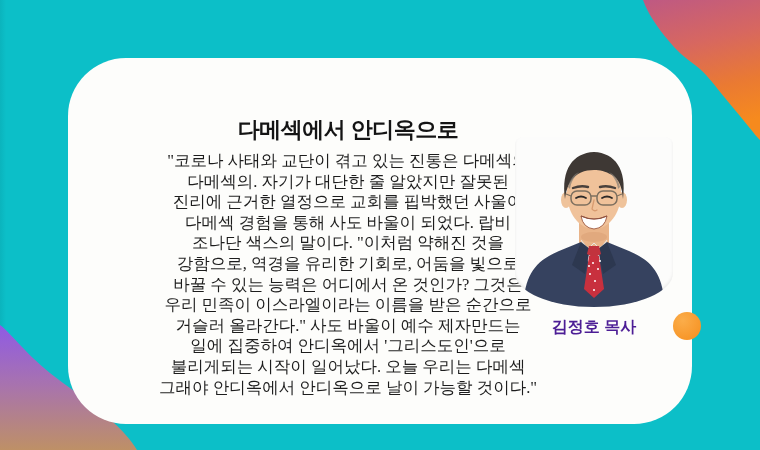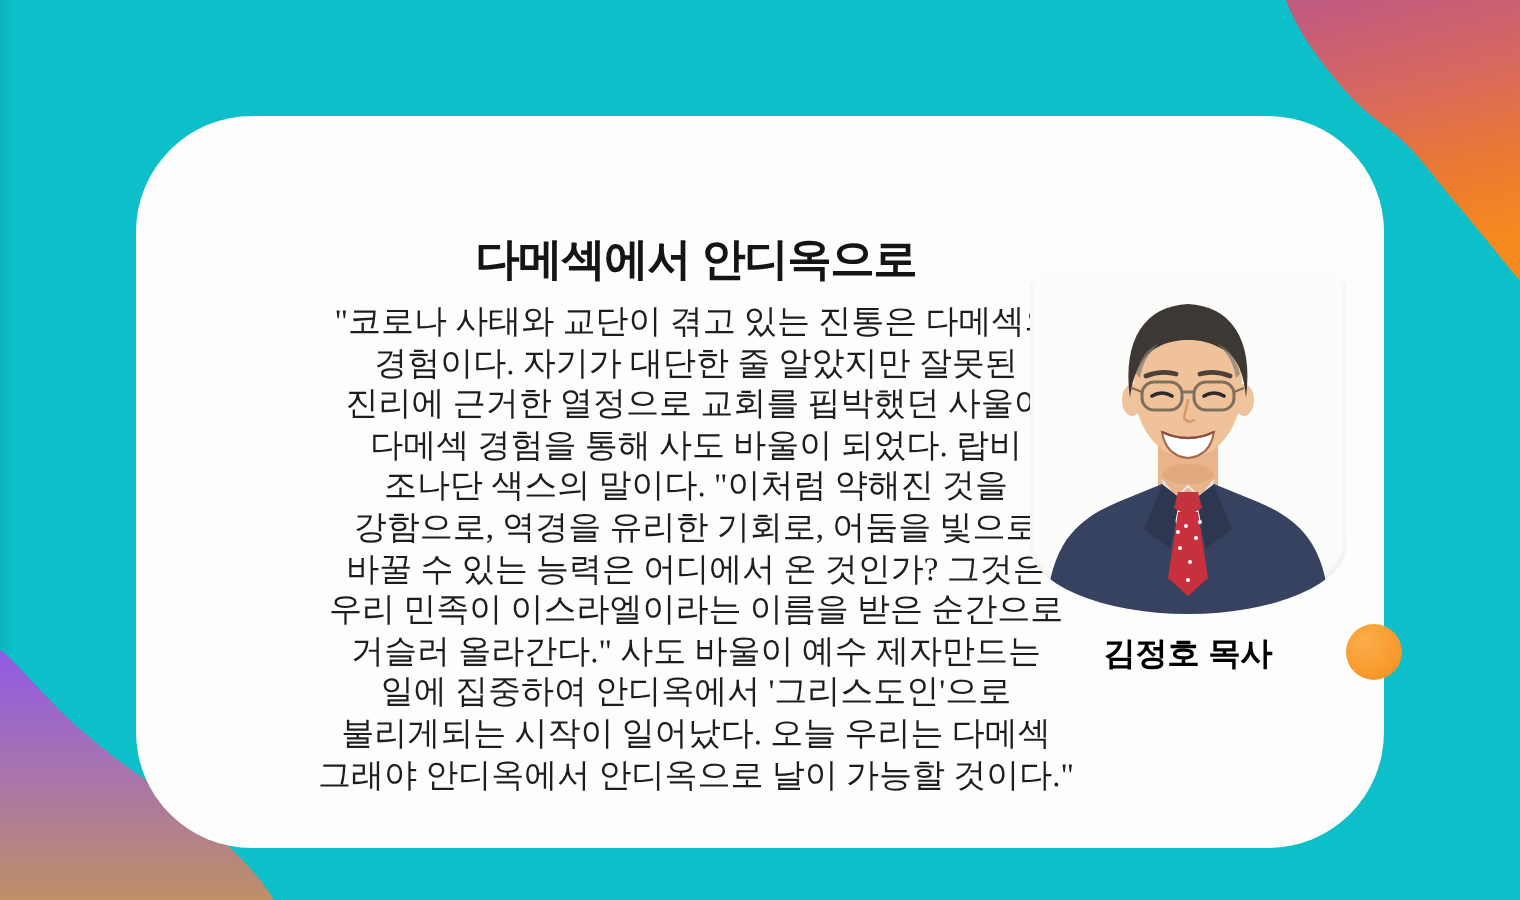--- a/index.html
+++ b/index.html
@@ -32,21 +32,21 @@
   .body-text .line{white-space:nowrap;}
   .photo{
     position:absolute;left:515px;top:137px;width:158px;height:170px;
     background:#FCFCFB;overflow:hidden;
     border-radius:8px 8px 79px 79px / 8px 8px 34px 34px;
     box-shadow:inset 0 -2px 3px rgba(0,0,0,.07);
   }
   .photo svg{display:block;}
   .pastor-name{
     position:absolute;left:505px;top:317px;width:178px;
-    text-align:center;font-size:16px;font-weight:600;color:#000000;
+    text-align:center;font-size:16px;font-weight:600;color:#4c1d95;
     white-space:nowrap;
   }
   .accent-circle{
     position:absolute;left:673px;top:312px;width:28px;height:28px;border-radius:50%;
     background:radial-gradient(circle at 35% 30%, #FBAD4A, #F68E1C);
   }
 </style>
 </head>
 <body>
 
@@ -73,21 +73,21 @@
     </linearGradient>
   </defs>
   <path d="M0,7 C6,11 15,22 24,31 C38,46 52,57 70,70 C88,82 100,92 112,103 C122,112 131,122 137,132 L0,132 Z" fill="url(#gBL)"></path>
 </svg>
 
 <div class="card">
   <div class="title">다메섹에서 안디옥으로</div>
 
   <div class="body-text">
     <div class="line">"코로나 사태와 교단이 겪고 있는 진통은 다메섹의</div>
-    <div class="line">경험이다. 자기가 대단한 줄 알았지만 잘못된</div>
+    <div class="line">다메섹의. 자기가 대단한 줄 알았지만 잘못된</div>
     <div class="line">진리에 근거한 열정으로 교회를 핍박했던 사울이</div>
     <div class="line">다메섹 경험을 통해 사도 바울이 되었다. 랍비</div>
     <div class="line">조나단 색스의 말이다. "이처럼 약해진 것을</div>
     <div class="line">강함으로, 역경을 유리한 기회로, 어둠을 빛으로</div>
     <div class="line">바꿀 수 있는 능력은 어디에서 온 것인가? 그것은</div>
     <div class="line">우리 민족이 이스라엘이라는 이름을 받은 순간으로</div>
     <div class="line">거슬러 올라간다." 사도 바울이 예수 제자만드는</div>
     <div class="line">일에 집중하여 안디옥에서 '그리스도인'으로</div>
     <div class="line">불리게되는 시작이 일어났다. 오늘 우리는 다메섹</div>
     <div class="line">그래야 안디옥에서 안디옥으로 날이 가능할 것이다."</div>

